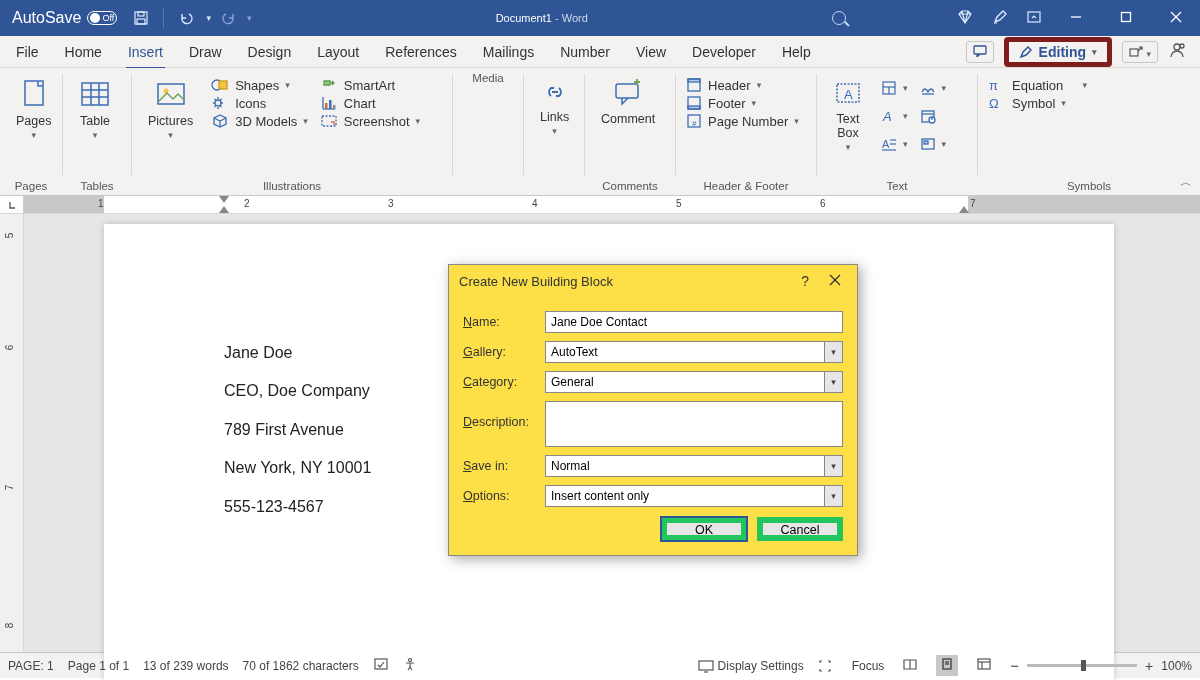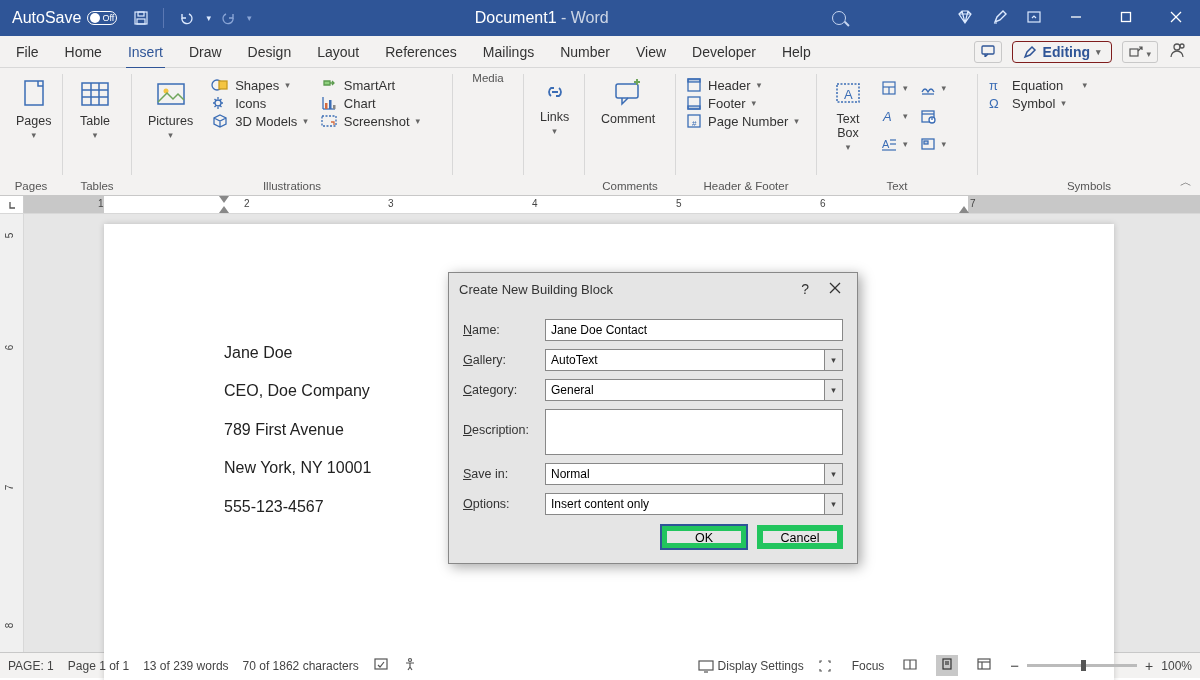--- a/index.html
+++ b/index.html
@@ -6,32 +6,32 @@
 html,body{width:1200px;height:680px;overflow:hidden;background:#fff}
 .titlebar{height:36px;background:#2f5597;display:flex;align-items:center;color:#fff;font-size:12px}
 .tb-left{display:flex;align-items:center;gap:6px;padding-left:12px}
 .autosave{font-size:16px}
 .toggle{width:30px;height:14px;border:1px solid #fff;border-radius:8px;display:inline-flex;align-items:center;padding:1px}
 .toggle .knob{width:10px;height:10px;background:#fff;border-radius:50%;margin-left:1px}
 .toggle .off{font-size:9px;padding-left:2px}
 .qat{display:flex;align-items:center;gap:10px;margin-left:10px;color:#ddeaff}
 .qat svg{display:block}
 .sep{height:20px;width:1px;background:#5b78b3;margin:0 4px}
-.title-center{flex:1;text-align:center;font-size:16px}
+.title-center{flex:1;text-align:center;font-size:11px}
 .tc-dim{opacity:.75}
 .title-right{display:flex;align-items:center;gap:18px;padding-right:8px}
 .winbtn{padding:4px 10px}
 .searchtop{width:14px;height:14px;border:1.5px solid #c7d6f1;border-radius:50%;position:relative;margin:0 110px 0 0}
 .searchtop:after{content:"";position:absolute;width:6px;height:1.5px;background:#c7d6f1;left:11px;top:11px;transform:rotate(45deg)}
 .tabs{height:32px;background:#f3f2f1;display:flex;align-items:center;padding:0 14px;gap:22px;border-bottom:1px solid #d8d8d8;font-size:14px;color:#333}
 .tab{padding:4px 2px;cursor:pointer}
 .tab.active{color:#2f5597;position:relative}
 .tab.active:after{content:"";position:absolute;left:0;right:0;bottom:-6px;height:3px;background:#2f5597}
 .tabs-right{margin-left:auto;display:flex;align-items:center;gap:10px}
-.editing{border:1px solid #7f1d1d;border-radius:4px;color:#2f5597;padding:2px 10px;font-weight:600;display:flex;align-items:center;gap:6px}
+.editing{border:5px solid #7f1d1d;border-radius:4px;color:#2f5597;padding:2px 10px;font-weight:600;display:flex;align-items:center;gap:6px}
 .smallbox{border:1px solid #c8c8c8;border-radius:3px;padding:2px 6px;color:#555}
 .ribbon{height:128px;background:#f3f2f1;display:flex;border-bottom:1px solid #c8c8c8;position:relative}
 .rgroup{display:flex;flex-direction:column;align-items:stretch;padding:4px 0 0}
 .rgroup .body{flex:1;display:flex;align-items:flex-start;padding:4px 8px;gap:8px}
 .rgroup .label{font-size:11.5px;color:#555;text-align:center;padding-bottom:3px}
 .vsep{width:1px;background:#d8d8d8;margin:6px 0 20px}
 .bigbtn{display:flex;flex-direction:column;align-items:center;gap:2px;padding:2px 8px;font-size:12.5px;color:#333;cursor:pointer}
 .bigbtn svg{margin-bottom:2px}
 .drop{font-size:9px;color:#666}
 .medlist{display:flex;flex-direction:column;}
@@ -42,21 +42,21 @@
 .ruler-h .gray1{background:#c8c8c8;height:100%}
 .ruler-h .white{background:#fff;height:100%;position:relative}
 .ruler-h .gray2{background:#c8c8c8;height:100%;flex:1}
 .tick{position:absolute;top:2px;font-size:10px;color:#444}
 .indent-top{position:absolute;top:0;width:0;height:0;border-left:5px solid transparent;border-right:5px solid transparent;border-top:7px solid #888}
 .indent-bot{position:absolute;bottom:0;width:0;height:0;border-left:5px solid transparent;border-right:5px solid transparent;border-bottom:7px solid #888}
 .docarea{display:flex;height:438px;background:#e6e6e6}
 .ruler-v{width:24px;background:#f0f0f0;border-right:1px solid #d8d8d8;position:relative;font-size:9px;color:#666}
 .vtick{position:absolute;left:7px;font-size:10px;color:#444;transform:rotate(-90deg)}
 .page{margin-left:80px;margin-top:10px;width:1010px;height:640px;background:#fff;box-shadow:0 0 6px rgba(0,0,0,.18);padding:110px 120px;font-size:16px;color:#222;line-height:2.4;font-family:Calibri,Arial,sans-serif}
-.dialog{position:absolute;left:448px;top:272px;width:410px;background:#e5e5e5;border:1px solid #888;box-shadow:3px 3px 12px rgba(0,0,0,.35);font-size:12.5px;z-index:10}
+.dialog{position:absolute;left:448px;top:264px;width:410px;background:#fde047;border:1px solid #888;box-shadow:3px 3px 12px rgba(0,0,0,.35);font-size:12.5px;z-index:10}
 .dhdr{display:flex;align-items:center;padding:8px 10px;color:#333}
 .dhdr .t{flex:1;font-size:13px}
 .dbody{padding:6px 14px 14px}
 .drow{display:flex;align-items:center;margin:8px 0;gap:10px}
 .dlabel{width:72px;color:#333}
 .dinput{flex:1;height:22px;border:1px solid #888;background:#fff;padding:2px 5px;font-size:12px;font-family:inherit}
 .dselect{flex:1;height:22px;border:1px solid #888;background:#fff;display:flex;align-items:center;padding:0 5px;position:relative;font-size:12px}
 .dselect .arrow{position:absolute;right:0;top:0;width:18px;height:100%;border-left:1px solid #888;background:#e6e6e6;display:flex;align-items:center;justify-content:center;font-size:9px;color:#444}
 .dtextarea{flex:1;height:46px;border:1px solid #888;background:#fff}
 .dbtns{display:flex;justify-content:flex-end;gap:10px;margin-top:10px}

